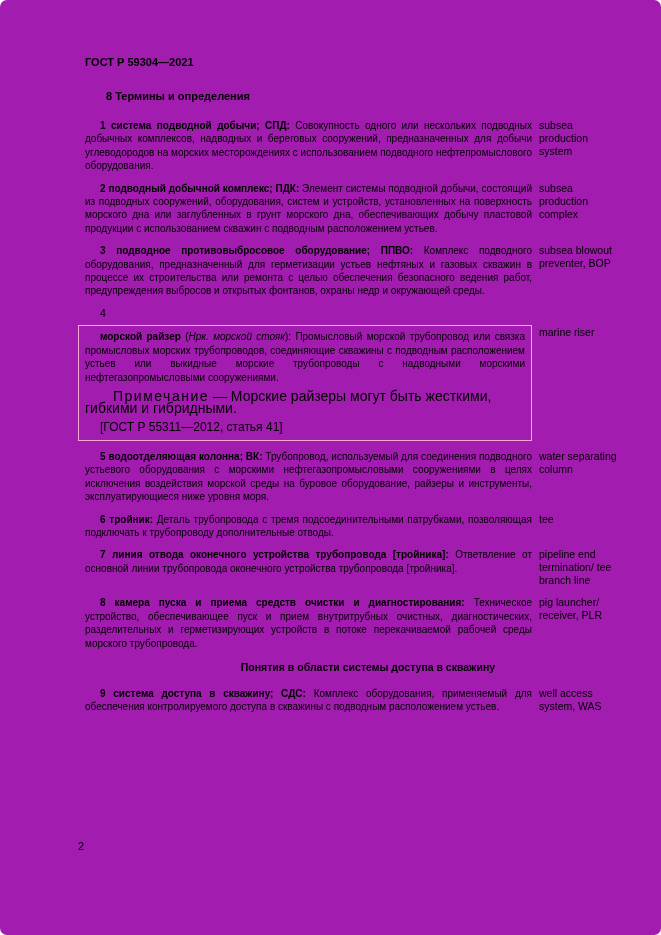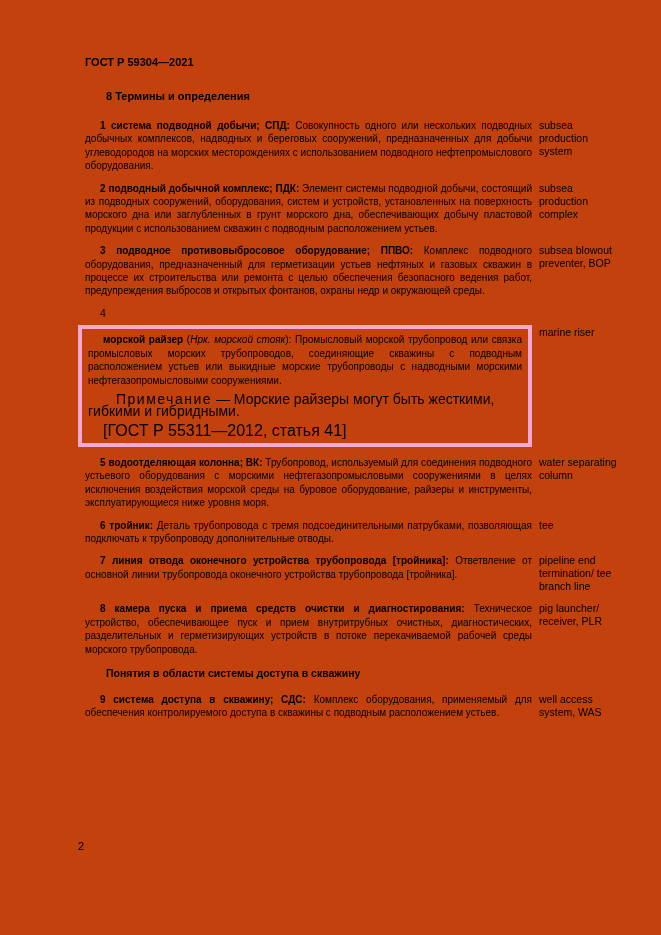--- a/index.html
+++ b/index.html
@@ -3,67 +3,67 @@
 <meta charset="utf-8">
 <style>
   * { margin:0; padding:0; box-sizing:border-box; }
   html,body { width:661px; height:935px; overflow:hidden; }
   body {
     background:#ffffff;
     font-family:"Liberation Sans", sans-serif;
     color:#000;
     position:relative;
   }
-  .page { position:absolute; inset:0; background:#c2410c; }
+  .page { position:absolute; inset:0; background:#a21caf;border-radius:7px; }
 
   .doc-header {
     position:absolute; top:56px; left:85px;
     font-size:11px; font-weight:bold;
   }
 
   .content { position:absolute; top:90px; left:85px; width:545px; }
 
   .section-title {
     font-size:11px; font-weight:bold;
     text-indent:21px; margin-bottom:17px;
   }
   .subsection {
     font-size:10.5px; font-weight:bold;
     text-indent:21px; margin-bottom:19px;
   }
-  .subsection.second { margin-top:11px; margin-bottom:14px; }
+  .subsection.second { margin-top:11px; margin-bottom:14px;text-align:center; }
 
   .term-row { display:flex; margin-bottom:9px; }
   .term-main { width:447px; }
   .term-para {
     font-size:10px; line-height:13.4px;
     text-align:justify; text-indent:15px;
   }
   .margin-note {
     width:80px; margin-left:7px;
     font-size:10.5px; line-height:13px;
   }
   .margin-note.note-offset { padding-top:19px; }
 
   .term-number {
     font-size:10.5px; line-height:13.4px;
     text-indent:15px; margin-bottom:5px;
   }
   .term-box {
-    border:4px solid #f9a8d4;
+    border:1px solid #f9a8d4;
     margin-left:-7px;
     padding:4px 6px 6px 6px;
   }
   .box-note {
     font-size:14px; line-height:12px;
     text-indent:28px; margin-top:6px;
   }
   .box-note .spaced { letter-spacing:1.5px; }
   .box-source {
-    font-size:16px; line-height:13px;
+    font-size:12px; line-height:13px;
     text-indent:15px; margin-top:7px;
   }
 
   .page-number {
     position:absolute; left:78px; top:840px;
     font-size:11px;
   }
 </style>
 </head>
 <body>

